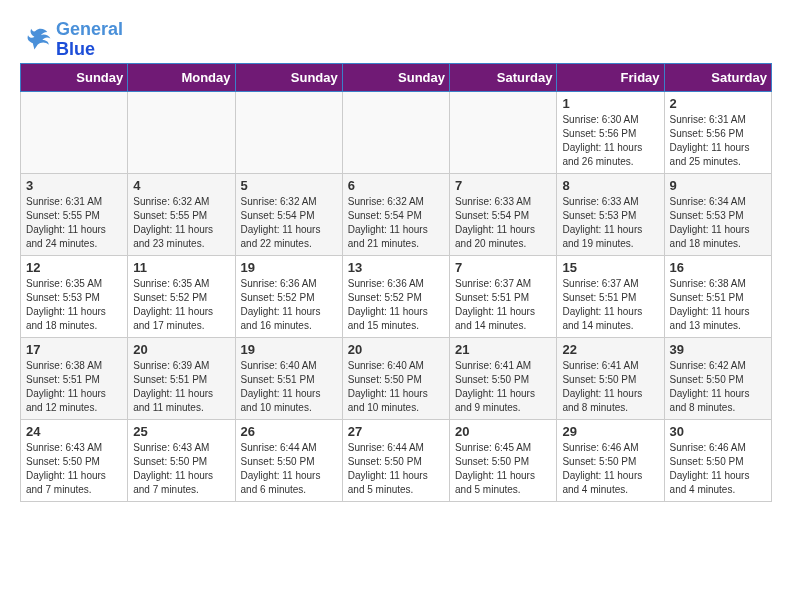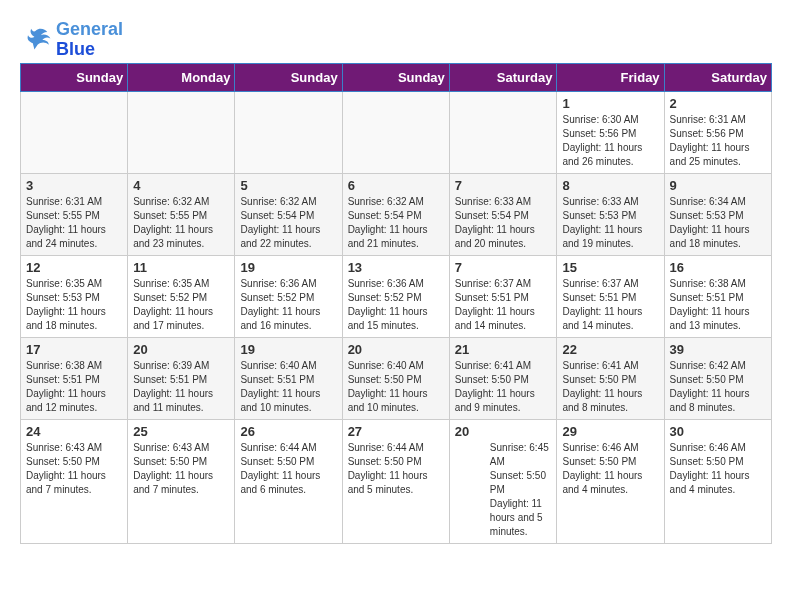--- a/index.html
+++ b/index.html
@@ -294,21 +294,21 @@
 Daylight: 11 hours and 6 minutes.</div>
         </td>
         <td>
           <span class="day-number">27</span>
           <div class="day-info" style="white-space: pre-line;">Sunrise: 6:44 AM
 Sunset: 5:50 PM
 Daylight: 11 hours and 5 minutes.</div>
         </td>
         <td>
           <span class="day-number">20</span>
-          <div class="day-info" style="white-space: pre-line; margin-left: 35px;">Sunrise: 6:45 AM
+          <div class="day-info" style="white-space: pre-line;">Sunrise: 6:45 AM
 Sunset: 5:50 PM
 Daylight: 11 hours and 5 minutes.</div>
         </td>
         <td>
           <span class="day-number">29</span>
           <div class="day-info" style="white-space: pre-line;">Sunrise: 6:46 AM
 Sunset: 5:50 PM
 Daylight: 11 hours and 4 minutes.</div>
         </td>
         <td>

